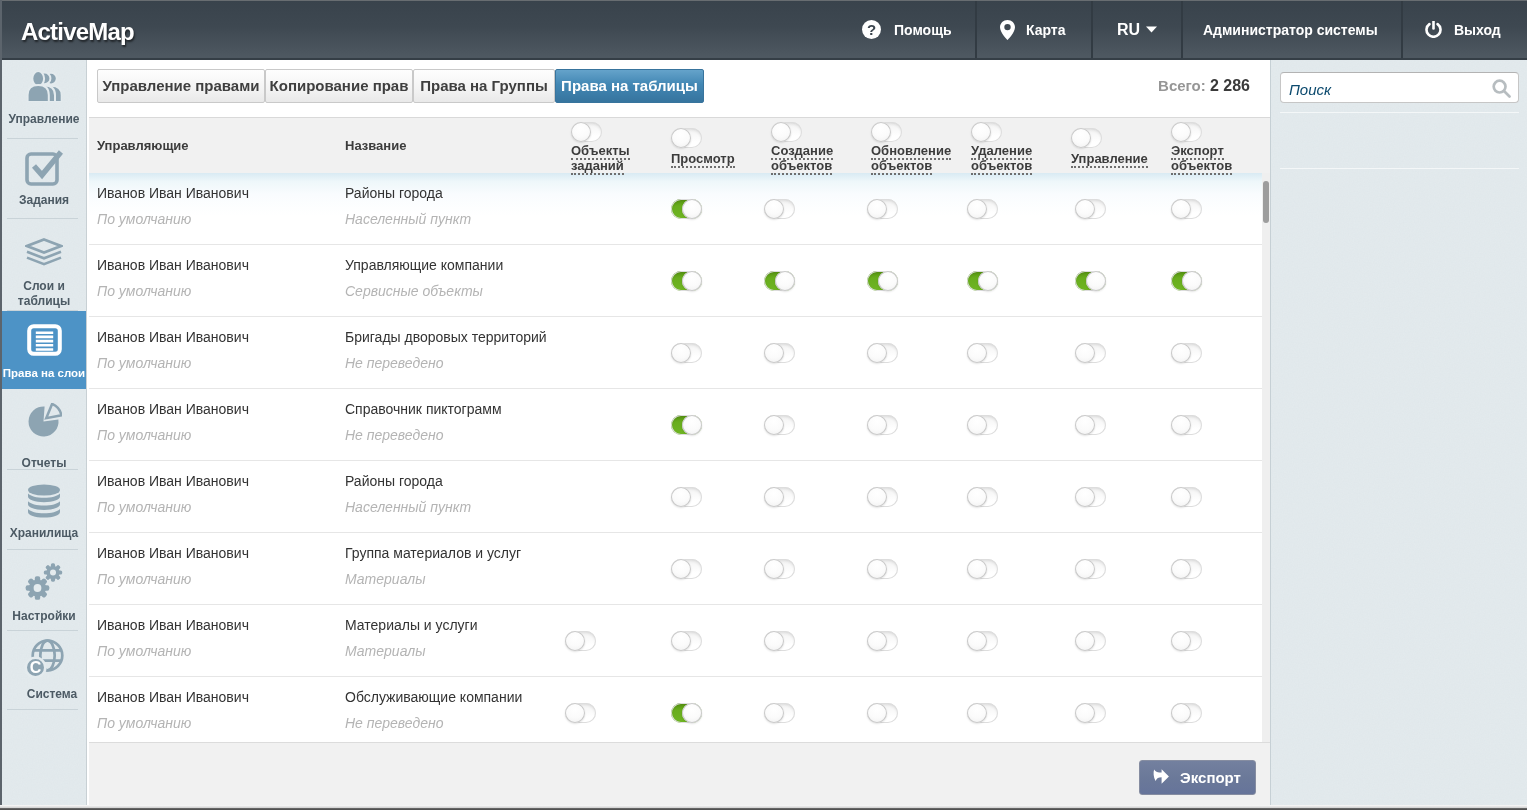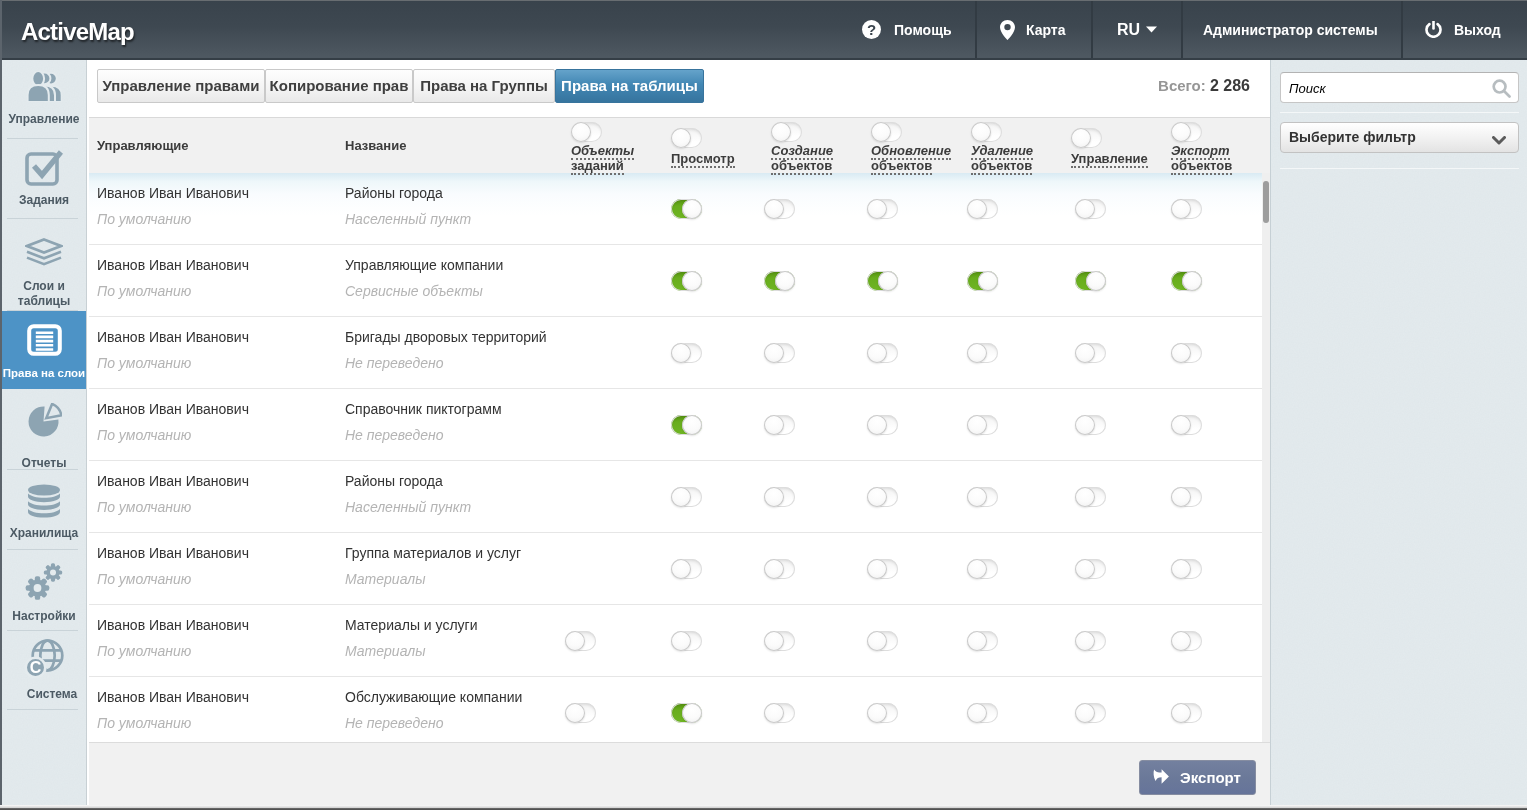--- a/index.html
+++ b/index.html
@@ -39,21 +39,21 @@
 
 
 #thead { position:absolute; left:0; top:57px; width:1181px; height:56px; background:#f1f1f1;
   border-top:1px solid #d9d9d9; z-index:5; }
 .th-text { position:absolute; top:0; height:56px; line-height:56px; font-size:13px; font-weight:bold; color:#3c3c3c; }
 .th-col { position:absolute; top:0; height:56px; }
 .th-col .tg { position:absolute; left:0px; top:4px; }
 .th-col.single .tg { top:10px; }
 .th-l { position:absolute; left:0; white-space:nowrap; font-size:13px; font-weight:bold; color:#3c3c3c; line-height:15px; }
 .th-l span { border-bottom:2px dotted #6e6e6e; }
-.th-l.l1 { top:25px;font-style:italic; } .th-l.l2 { top:40px; } .th-l.ls { top:33px; }
+.th-l.l1 { top:25px; } .th-l.l2 { top:40px; } .th-l.ls { top:33px; }
 
 
 #rows { position:absolute; left:0; top:113px; width:1173px; height:569px; overflow:hidden; }
 .row { position:absolute; left:0; width:1173px; height:72px; background:#fff; border-bottom:1px solid #e6e6e6; }
 .row.first { background:linear-gradient(180deg,#d9eaf3 0%,#eef7fa 12%,#f9fcfe 30%,#ffffff 60%); }
 .rt1 { position:absolute; top:12px; font-size:14px; color:#333; }
 .rt2 { position:absolute; top:38px; font-size:14px; color:#b4b4b4;font-style:italic; }
 
 
 .tg { position:absolute; width:31px; height:20px; border-radius:10px;
@@ -74,21 +74,21 @@
 #cfooter { position:absolute; left:0; top:682px; width:1181px; height:64px; background:#f1f1f1; border-top:1px solid #dcdcdc; }
 #exportbtn { position:absolute; right:14px; top:17px; width:117px; height:35px; border:1px solid #868da1;
   border-radius:3px; background:linear-gradient(180deg,#73809f 0%,#6b7999 50%,#66749a 100%);
   color:#fff; font-size:15px; font-weight:bold; text-align:center; line-height:33px; }
 
 
 #rpanel { position:absolute; left:1270px; top:60px; width:257px; height:746px;
   background:#e4ebee; border-left:1px solid #c6d0d5; }
 #search { position:absolute; left:9px; top:12px; width:239px; height:31px; background:#fff;
   border:1px solid #c6c6c6; border-top-color:#b3b3b3; border-radius:4px; }
-#search .ph { position:absolute; left:8px; top:8px; font-size:13px; font-style:italic; color:#000000; }
+#search .ph { position:absolute; left:8px; top:8px; font-size:15px; font-style:italic; color:#0c4a6e; }
 .rp-sep { position:absolute; left:9px; width:239px; height:1px; background:#cdd9df; border-bottom:1px solid #f4f7f8; }
 #filter { position:absolute; left:9px; top:62px; width:239px; height:31px;
   background:linear-gradient(180deg,#ffffff 0%,#f2f2f2 50%,#e3e3e3 100%);
   border:1px solid #c2c2c2; border-radius:4px;
   font-size:14px; font-weight:bold; color:#333; line-height:29px; padding-left:8px; }
 
 
 #bstrip1 { position:absolute; left:0; top:805px; width:1527px; height:3px; background:linear-gradient(180deg,#fbfbfb,#cfcfcf); z-index:60; }
 #bstrip2 { position:absolute; left:0; top:808px; width:1527px; height:2px; background:linear-gradient(180deg,#6e6e6e,#474747); z-index:60; }
 </style>
@@ -524,22 +524,17 @@
     <div id="search">
       <div class="ph">Поиск</div>
       <svg width="19" height="19" viewBox="0 0 19 19" style="position:absolute; right:7px; top:6px;">
         <g stroke="#b7bdc0" stroke-width="2.7" fill="none">
             <circle cx="7.6" cy="7.6" r="5.9"></circle>
             <path d="M12 12L17.5 17.5" stroke-linecap="round"></path>
           </g>
       </svg>
     </div>
     <div class="rp-sep" style="top:52px"></div>
-    <div id="filter">Выберите фильтр
-      <svg width="14" height="9" viewBox="0 0 14 9" style="position:absolute; right:12px; top:13px;">
-        <path d="M1.5 1.5 L7 7 L12.5 1.5" fill="none" stroke="#5b5b5b" stroke-width="3" stroke-linecap="round" stroke-linejoin="round"></path>
-      </svg>
-    </div>
     <div class="rp-sep" style="top:108px"></div>
   </div>
   <div id="bstrip1"></div>
   <div id="bstrip2"></div>
 </div>
 
 </body></html>

